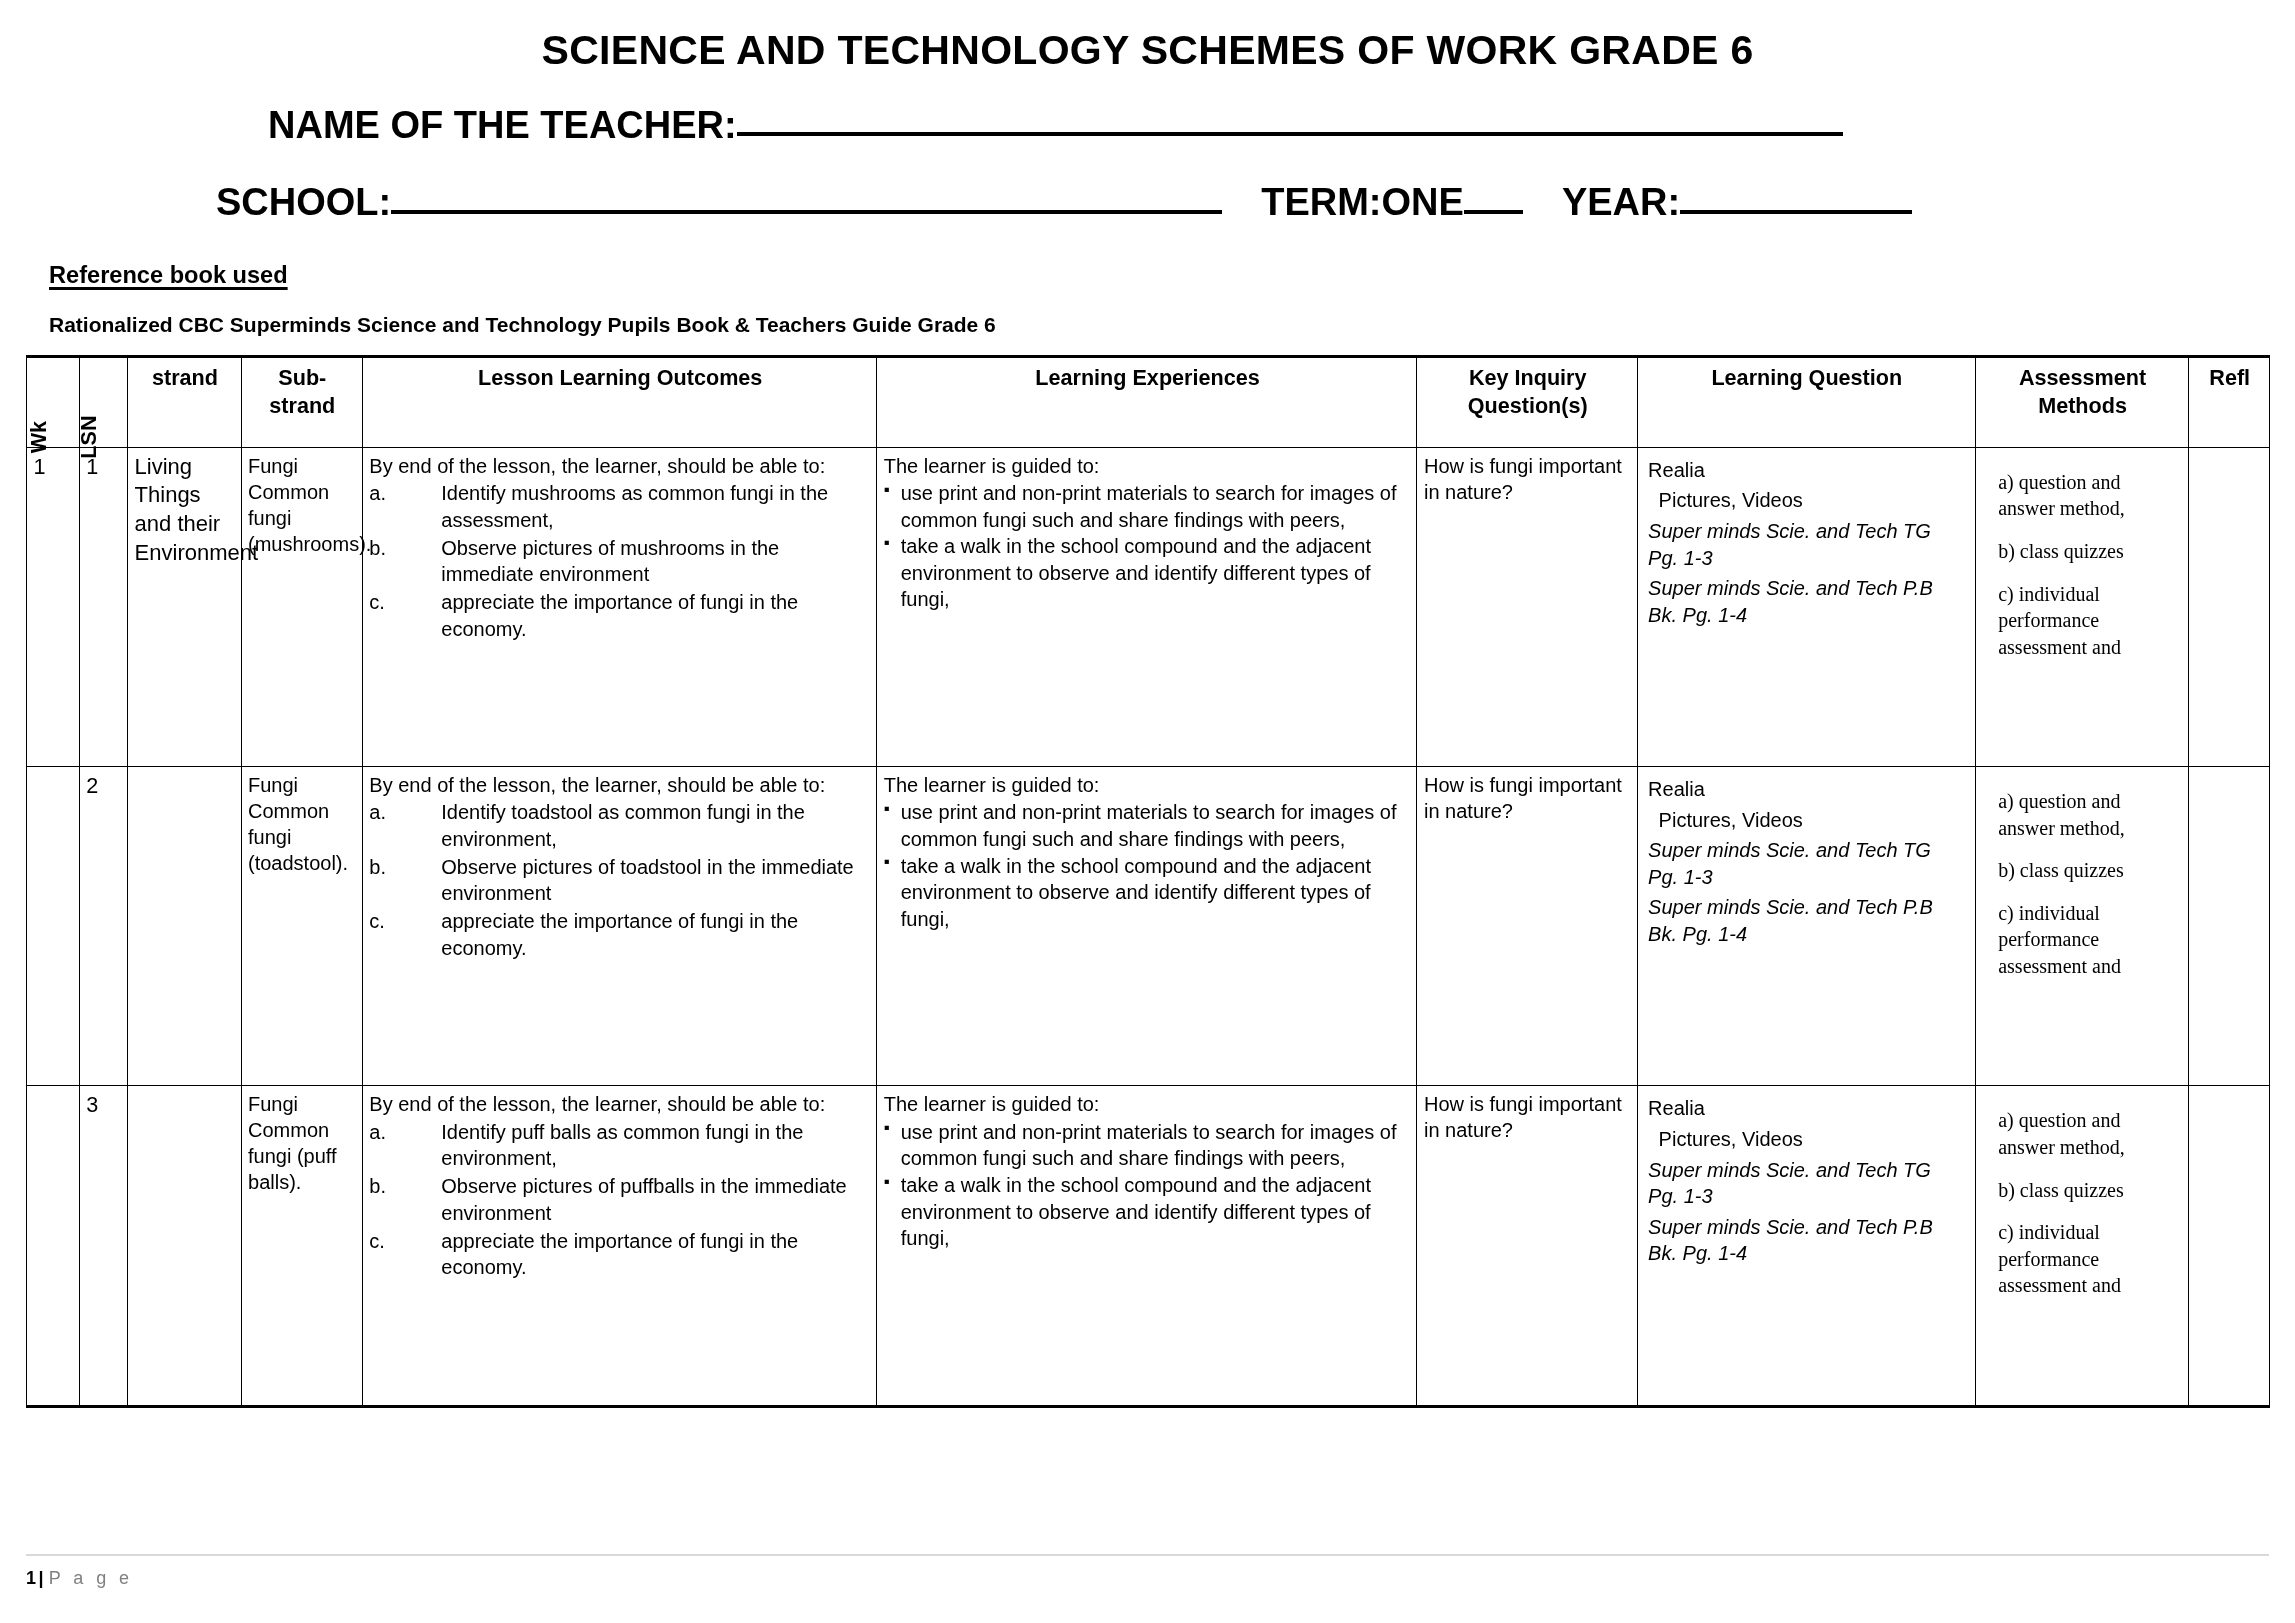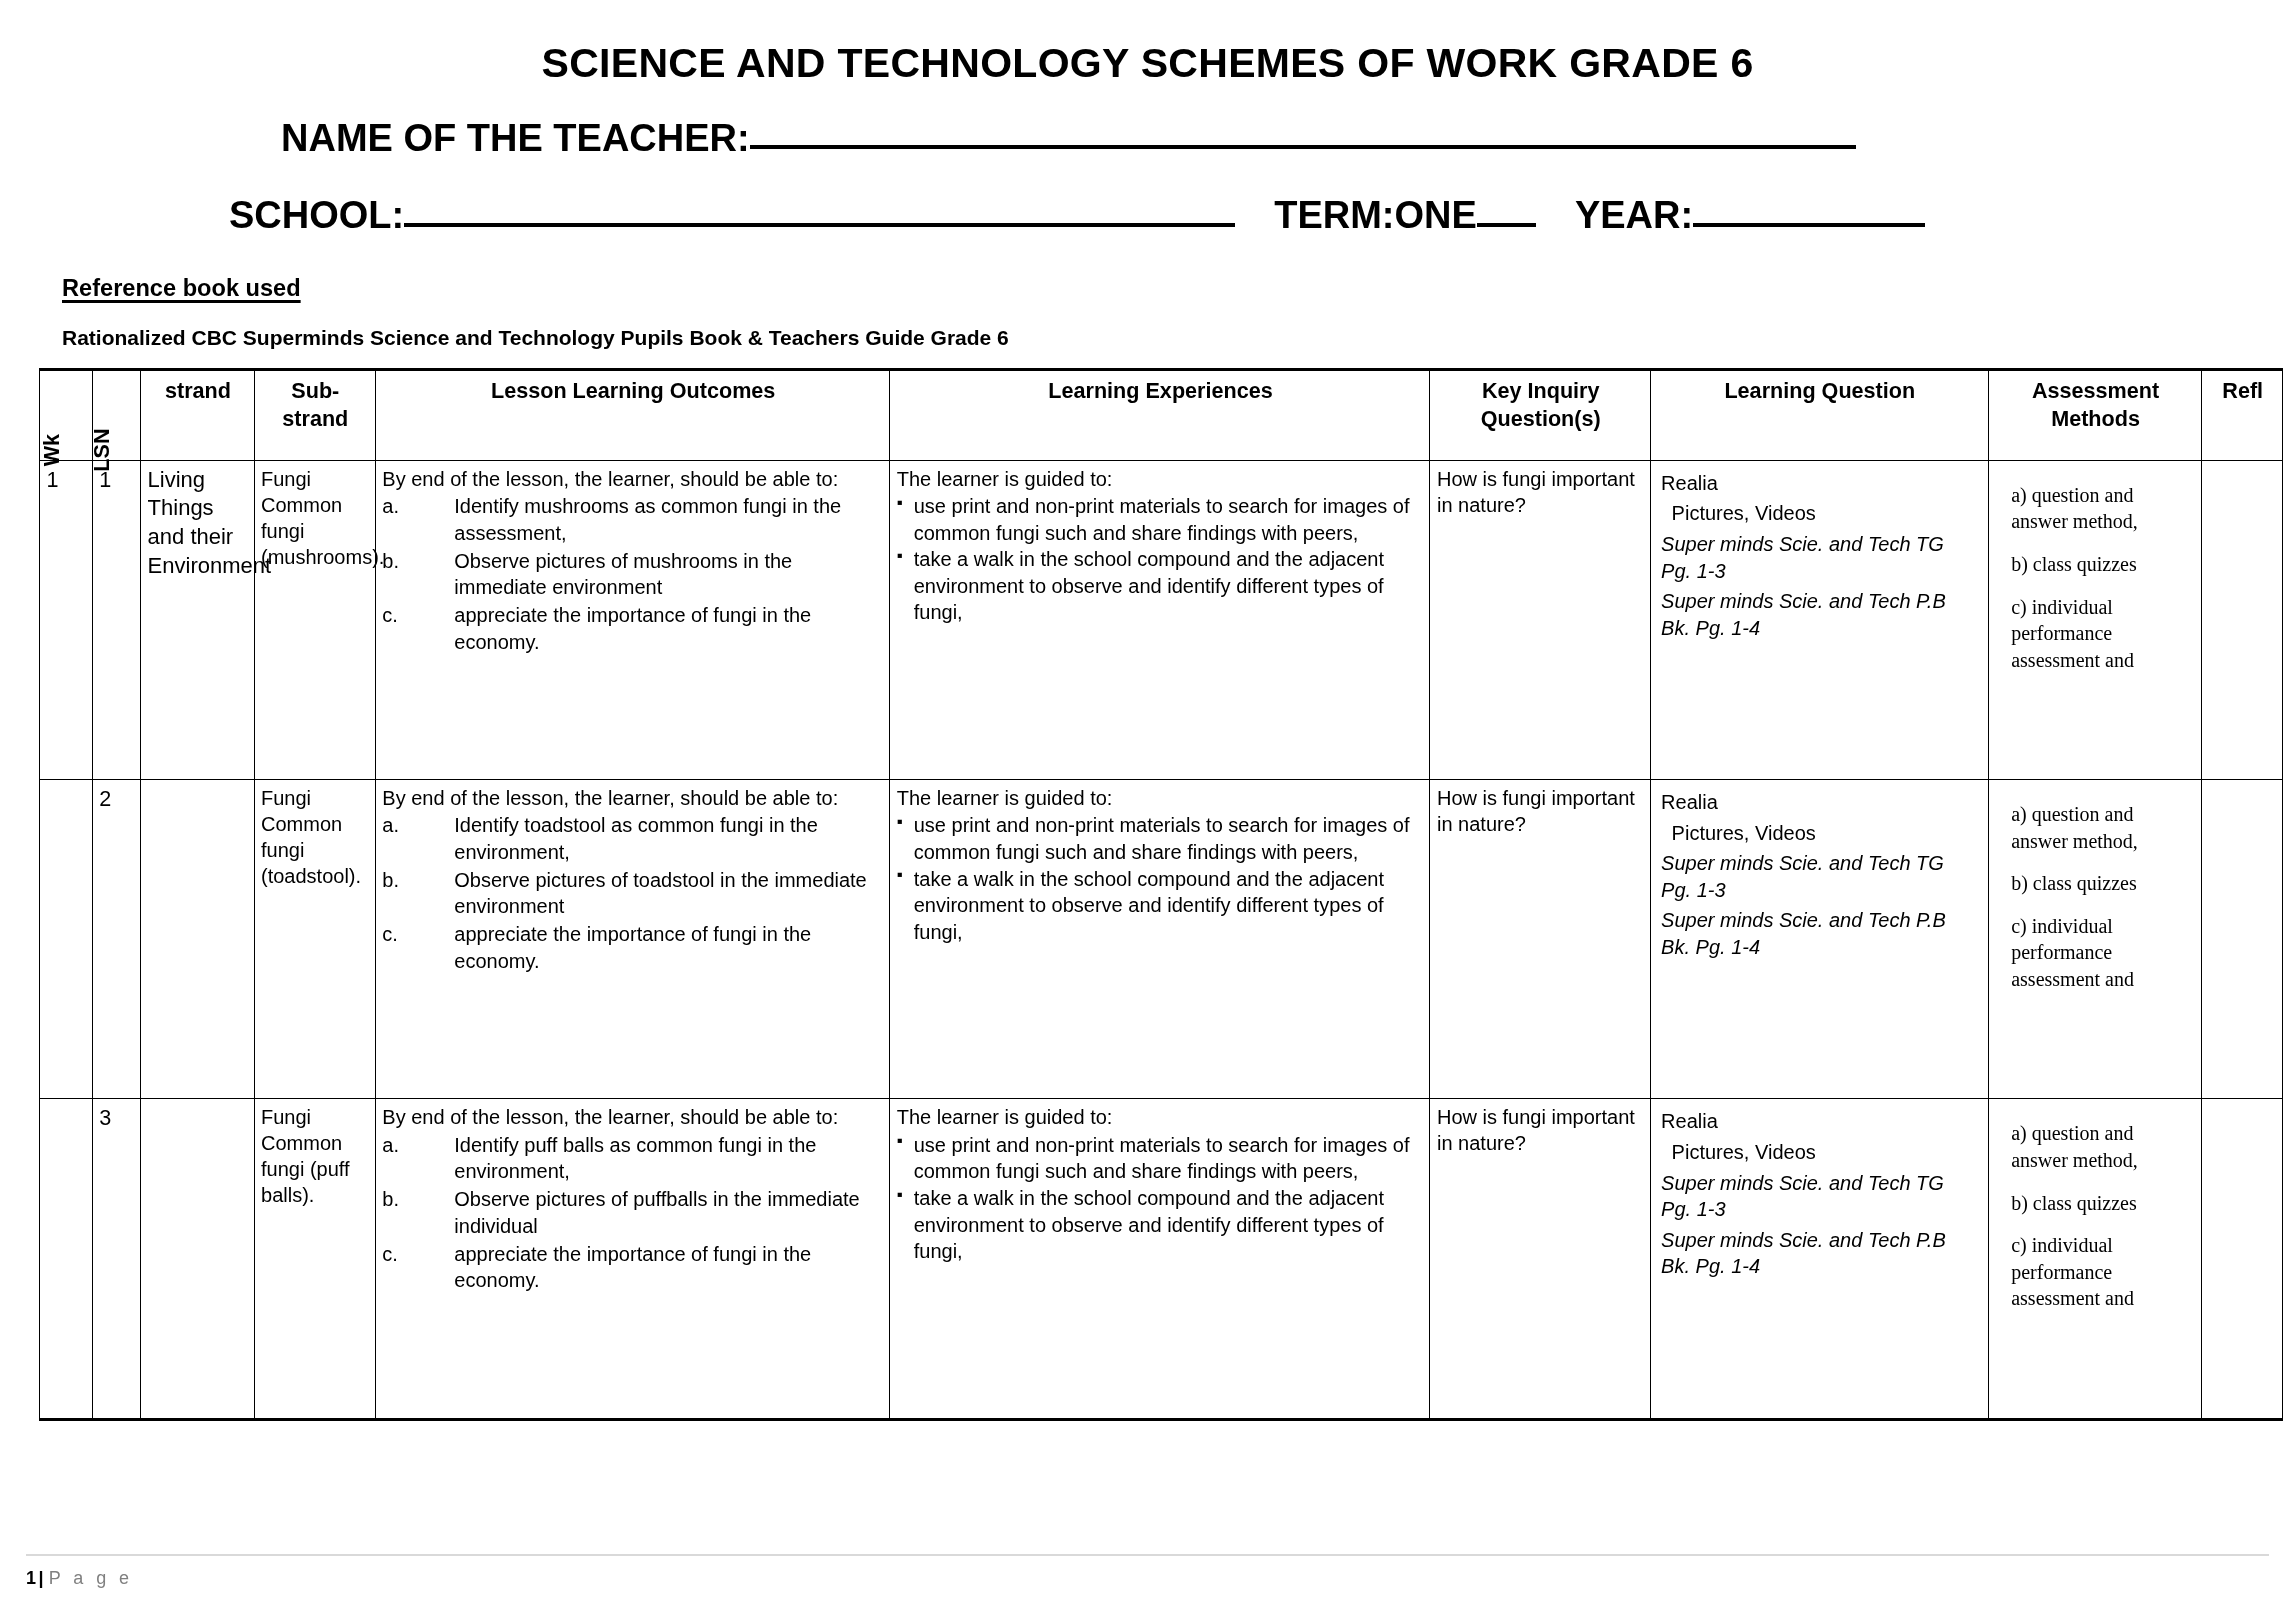--- a/index.html
+++ b/index.html
@@ -13,21 +13,21 @@
     font-family: "Liberation Sans", sans-serif;
     color: #000000;
     -webkit-font-smoothing: none;
   }
 
   .page {
     position: relative;
     width: 2295px;
     height: 1623px;
     box-sizing: border-box;
-    padding: 13px;
+    padding: 0;
     overflow: hidden;
   }
 
   
   .doc-title {
     text-align: center;
     font-weight: bold;
     font-size: 41px;
     letter-spacing: 0.3px;
     margin: 27.5px 0 0 0;
@@ -362,21 +362,21 @@
         </tr>
         <tr>
           <td class="cell-num"></td>
           <td class="cell-num">3</td>
           <td class="strand-cell"></td>
           <td class="sub-cell">Fungi Common fungi (puff balls).</td>
           <td>
             <div class="lead-line">By end of the lesson, the learner, should be able to:</div>
             <ol class="lo-list">
               <li><span class="mk">a.</span><span>Identify puff balls as common fungi in the environment,</span></li>
-              <li><span class="mk">b.</span><span>Observe pictures of puffballs in the immediate individual</span></li>
+              <li><span class="mk">b.</span><span>Observe pictures of puffballs in the immediate environment</span></li>
               <li><span class="mk">c.</span><span>appreciate the importance of fungi in the economy.</span></li>
             </ol>
           </td>
           <td>
             <div class="lead-line">The learner is guided to:</div>
             <ul class="le-list">
               <li><span class="bul">▪</span><span>use print and non-print materials to search for images of common fungi such and share findings with peers,</span></li>
               <li><span class="bul">▪</span><span>take a walk in the school compound and the adjacent environment to observe and identify different types of fungi,</span></li>
             </ul>
           </td>

